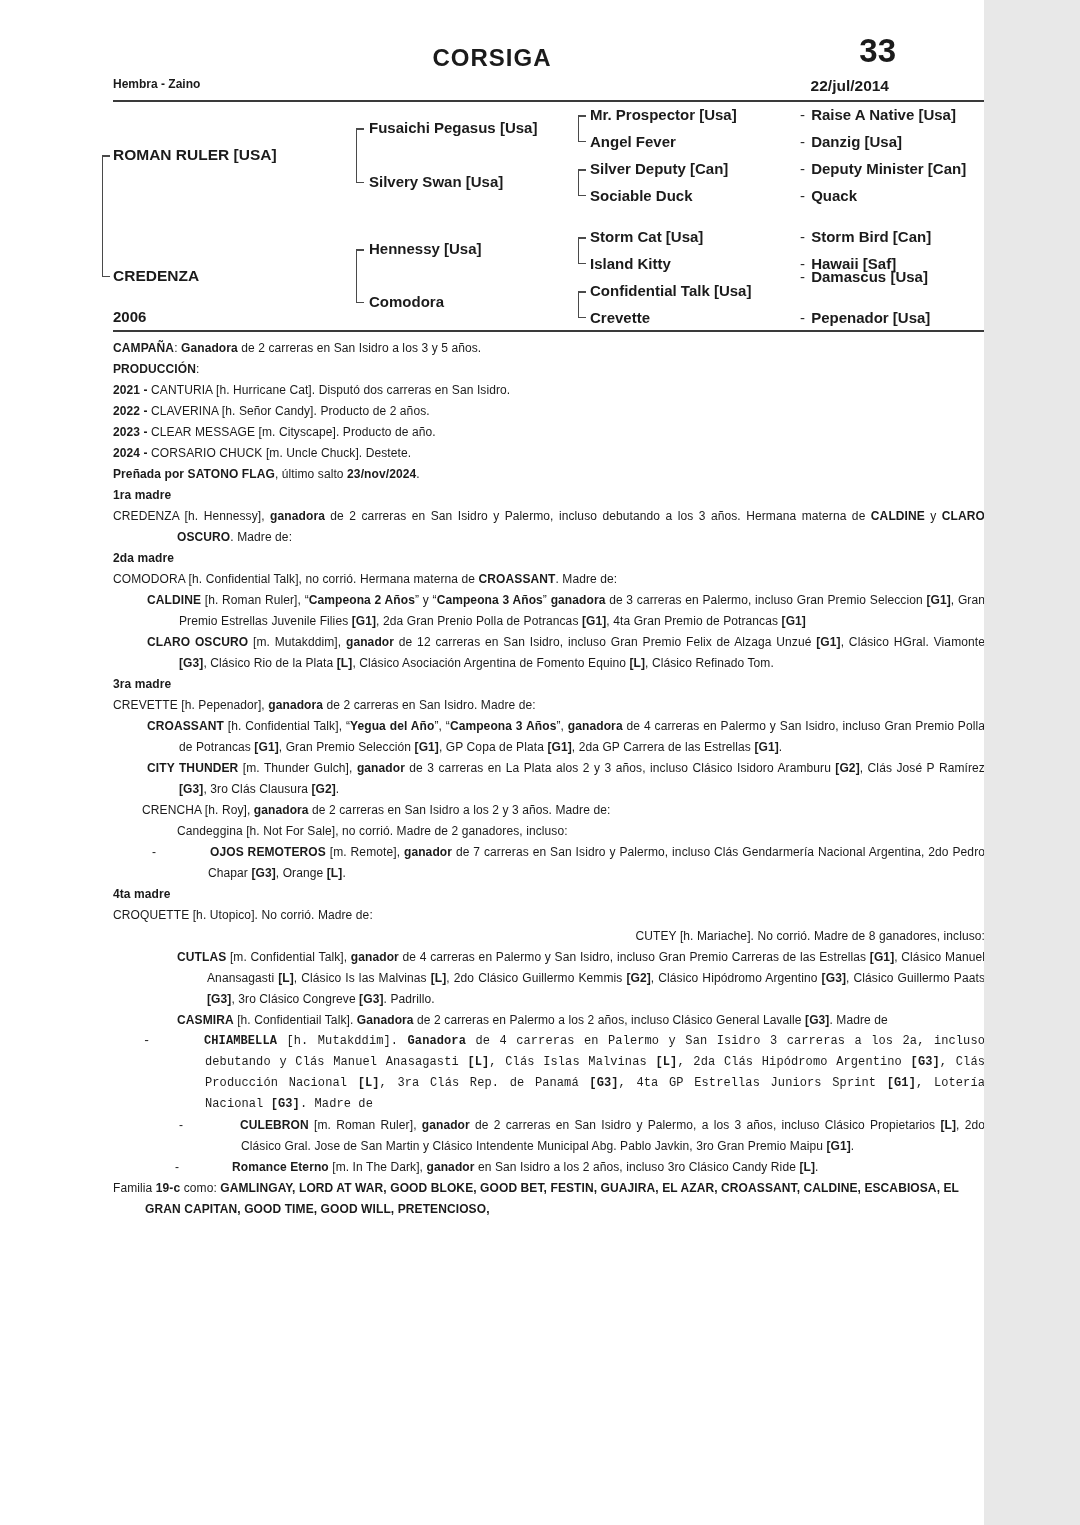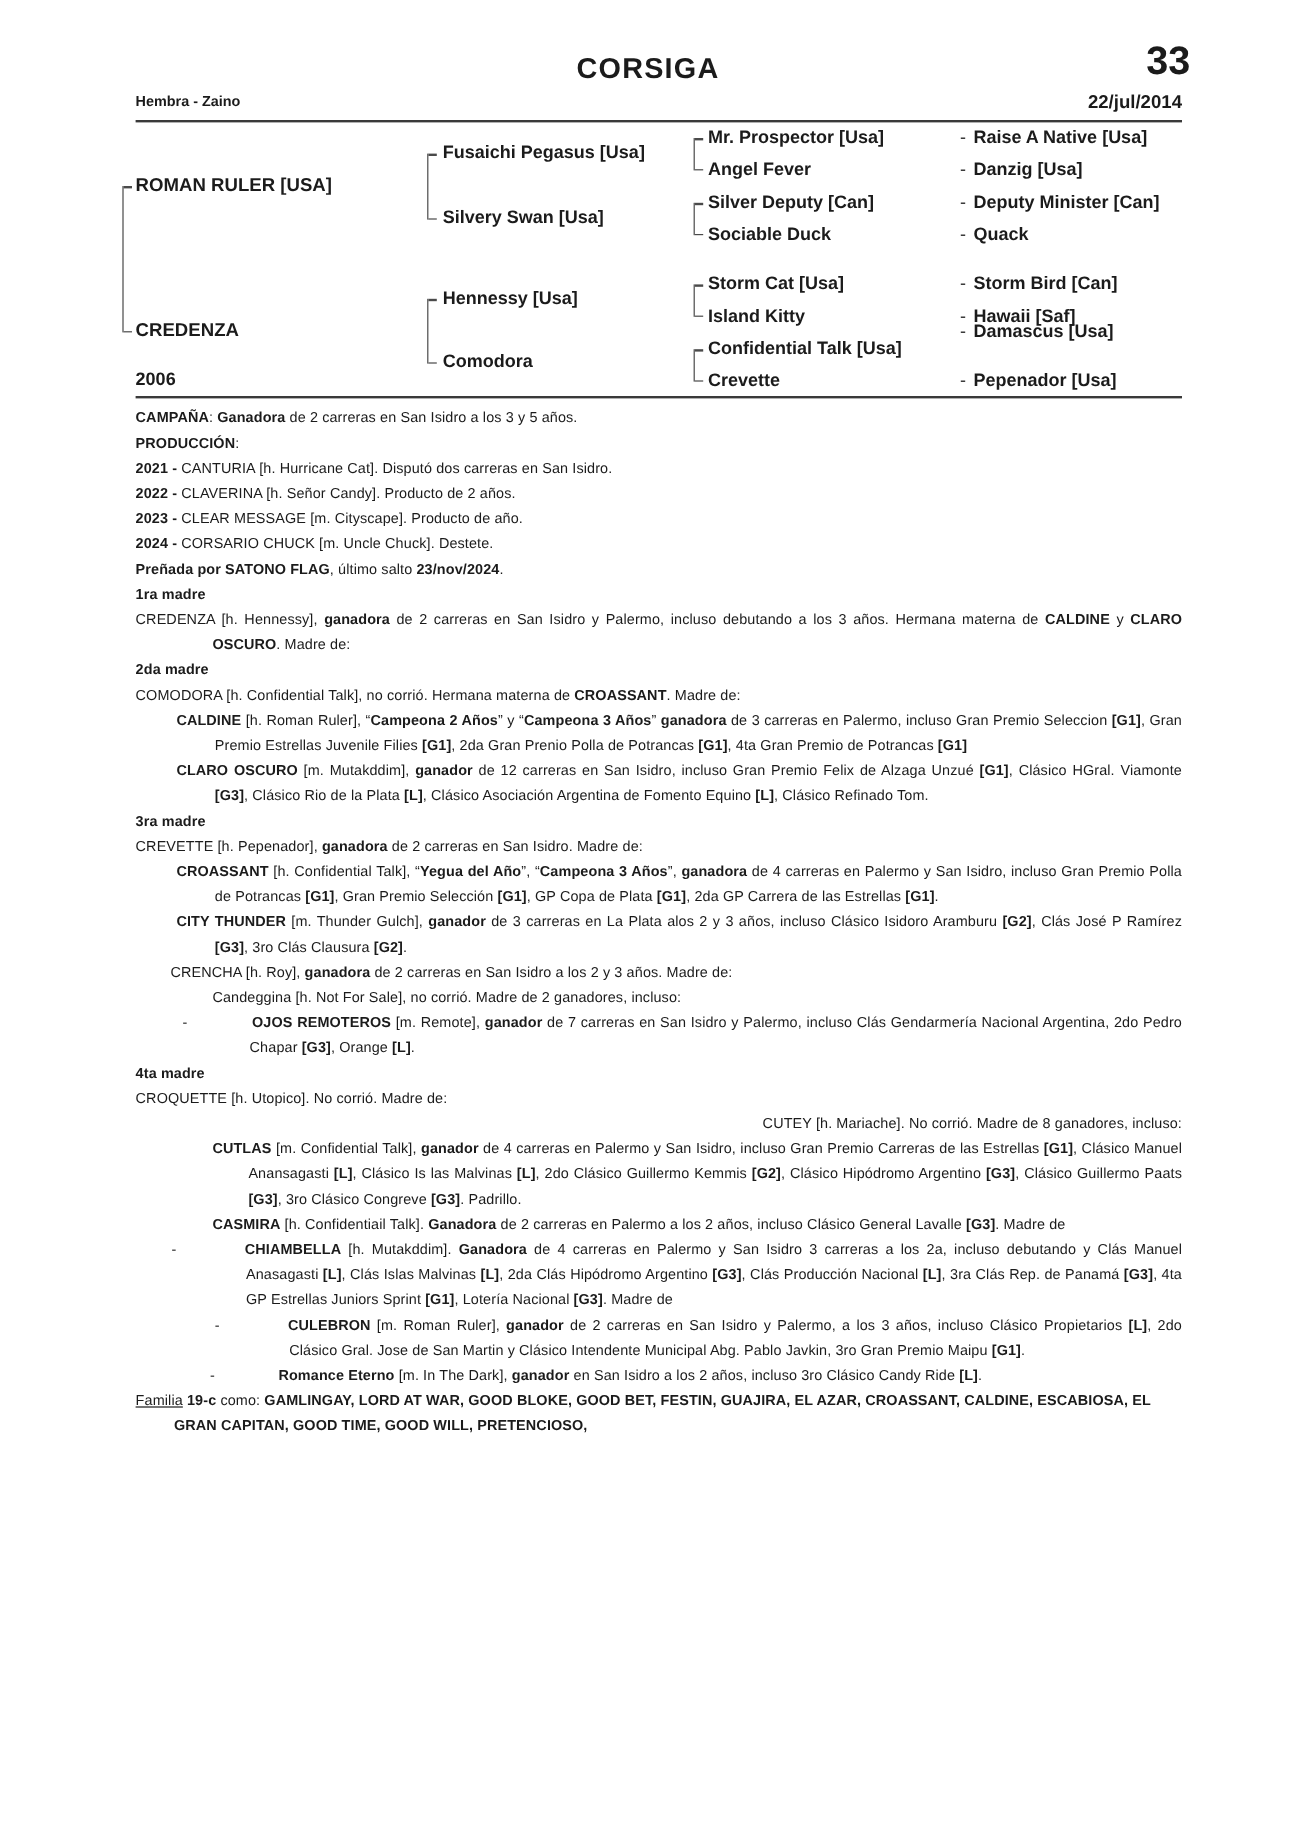--- a/index.html
+++ b/index.html
@@ -1,18 +1,18 @@
 <!DOCTYPE html>
 <html><head>
 <meta charset="utf-8">
 <style>
   html,body{margin:0;padding:0;background:#e8e8e8;}
   .page{
     position:relative;
-    width:1080px;height:1525px;
+    width:984px;height:1525px;
     background:#ffffff;
     overflow:hidden;
     font-family:"Liberation Sans","DejaVu Sans",sans-serif;
     color:#1b1b1b;
     -webkit-font-smoothing:antialiased;
   }
   
   .title{position:absolute;left:0;right:0;top:44px;text-align:center;
     font-size:24px;font-weight:700;letter-spacing:1px;}
   .page-num{position:absolute;right:88px;top:32px;font-size:33px;font-weight:700;}
@@ -28,35 +28,35 @@
   .ped-year{position:absolute;font-weight:700;font-size:15px;}
   .g4::before{content:"- ";font-weight:400;padding-right:2px;color:#2b2b2b;}
   .bracket{position:absolute;width:8px;border-left:1.5px solid #4a4a4a;}
   .bracket::before,.bracket::after{content:"";position:absolute;left:0;width:7px;height:1.5px;background:#4a4a4a;}
   .bracket::before{top:0;}
   .bracket::after{bottom:0;}
   
   .body-flow{position:absolute;left:113px;top:338px;width:872px;}
   .body-flow p{margin:0;font-size:12px;line-height:21px;letter-spacing:0.1px;}
   .r-b{font-weight:700;}
-  .r-u{text-decoration:underline;}
+  .r-u{}
   .r-m{display:inline-block;width:30px;font-weight:400;}
   .h{font-weight:700;}
   .j{text-align:justify;}
   .mt6{margin-top:6px;}  .mt16{margin-top:16px;}
   .mt18{margin-top:18px;} .mt20{margin-top:20px;} .mt23{margin-top:23px;}
   .hang64{padding-left:64px;text-indent:-64px;}
   .ind1{padding-left:66px;text-indent:-32px;}
   .crenp{padding-left:64px;text-indent:-35px;}
   .cand{padding-left:64px;}
   .ojos{padding-left:95px;text-indent:-28px;}
   .cutey{padding-left:38px;text-align:right;}
   .cutlas{padding-left:94px;text-indent:-30px;}
   .casmira{padding-left:122px;text-indent:-58px;}
-  .chia{padding-left:92px;text-indent:-31px;}
+  .chia{padding-left:92px;text-indent:-31px;font-family:Liberation Mono, monospace;}
   .cule{padding-left:128px;text-indent:-31px;}
   .cruz{padding-left:64px;text-indent:-34px;}
   .rom{padding-left:116px;text-indent:-27px;}
   .fam{padding-left:32px;text-indent:-32px;font-weight:400;}
 </style>
 </head>
 <body>
 
 <div class="page">
 

